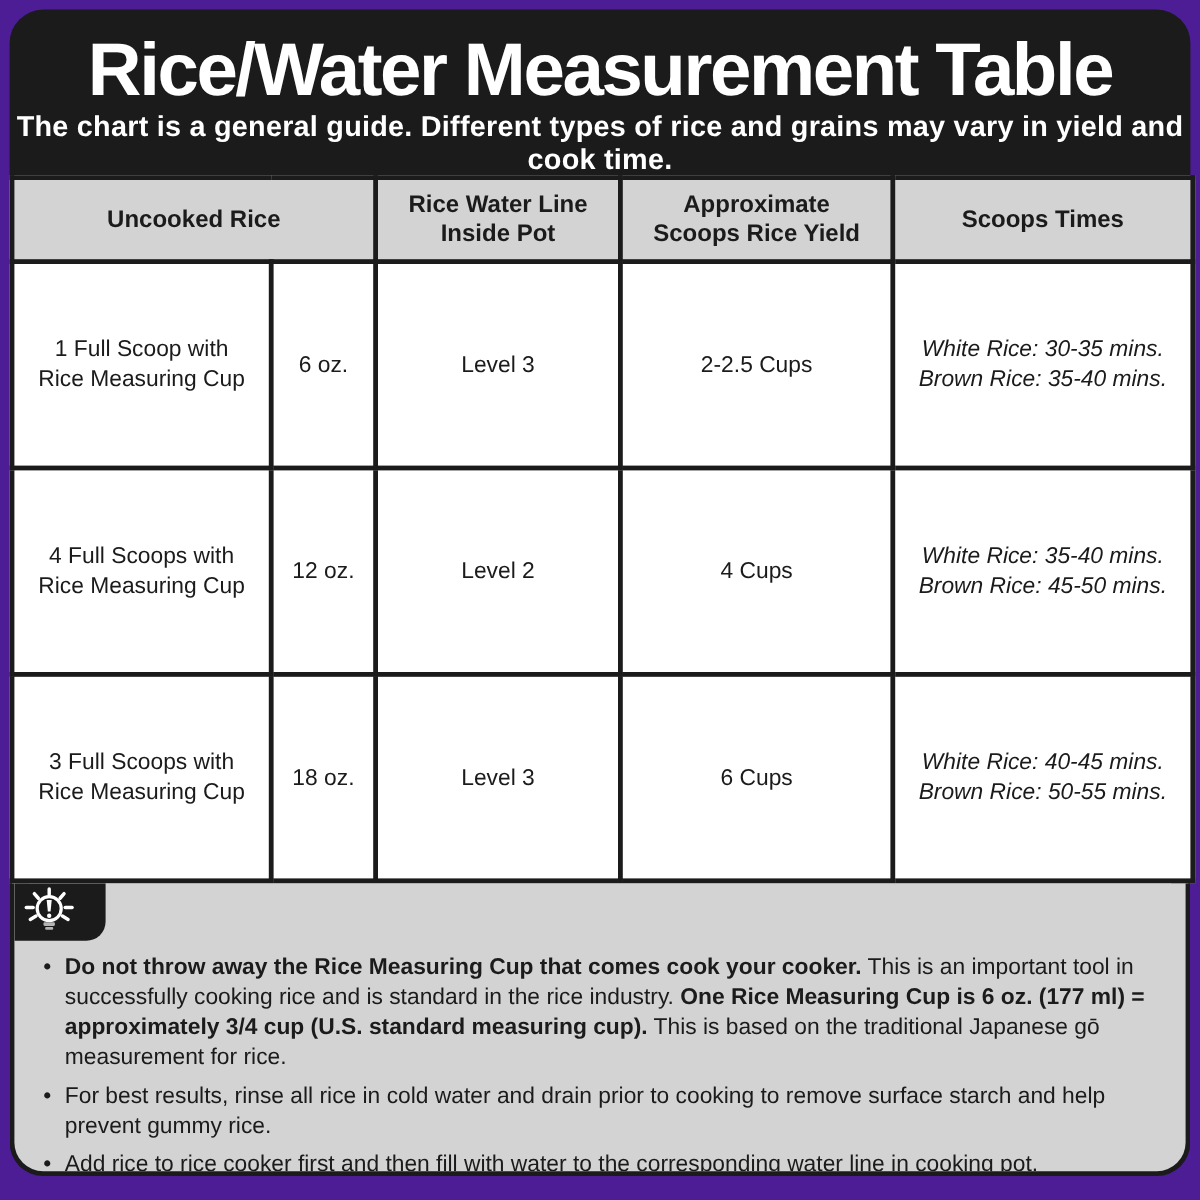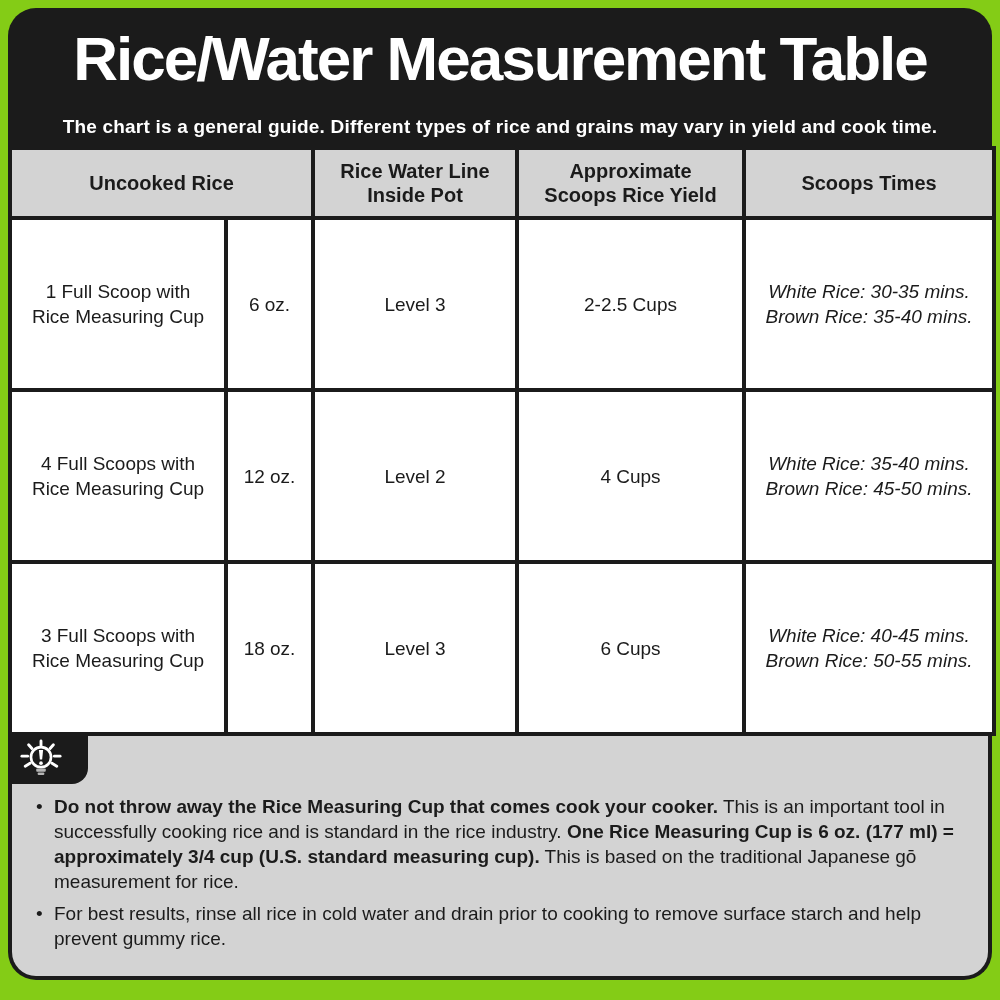--- a/index.html
+++ b/index.html
@@ -5,21 +5,21 @@
   * { margin: 0; padding: 0; box-sizing: border-box; }
   html, body { background: #ffffff; }
   body {
     font-family: "Liberation Sans", "DejaVu Sans", sans-serif;
     color: #1b1b1b;
   }
   .page {
     position: relative;
     width: 1000px;
     height: 1000px;
-    background: #84cc16;
+    background: #4c1d95;
     padding: 8px;
   }
 
   
   .banner {
     width: 984px;
     height: 138px;
     background: #1b1b1b;
     border-radius: 28px 28px 0 0;
     text-align: center;
@@ -28,22 +28,22 @@
   .banner .title {
     margin-top: 18px;
     font-size: 62px;
     font-weight: bold;
     letter-spacing: -2px;
     color: #ffffff;
     line-height: 66px;
     white-space: nowrap;
   }
   .banner .subtitle {
-    margin-top: 24px;
-    font-size: 19px;
+    margin-top: 0;
+    font-size: 24px;
     font-weight: bold;
     color: #ffffff;
     letter-spacing: 0.2px;
   }
 
   
   table.meas {
     width: 984px;
     border-collapse: collapse;
     table-layout: fixed;
@@ -195,16 +195,17 @@
         <circle cx="22" cy="19" r="10.5" fill="none" stroke="#ffffff" stroke-width="2.8"></circle>
         <path d="M19.8 11.5 L24.2 11.5 L23.2 21.5 L20.8 21.5 Z" fill="#ffffff"></path>
         <circle cx="22" cy="25.3" r="1.9" fill="#ffffff"></circle>
         <rect x="17" y="31" width="10" height="3.2" rx="1" fill="#b5b5b5"></rect>
         <rect x="18.5" y="35" width="7" height="2.6" rx="1" fill="#b5b5b5"></rect>
       </svg>
     </div>
     <ul class="tips-list" id="tips-list">
         <li><b>Do not throw away the Rice Measuring Cup that comes cook your cooker.</b><span> This is an important tool in successfully cooking rice and is standard in the rice industry. </span><b>One Rice Measuring Cup is 6 oz. (177 ml) = approximately 3/4 cup (U.S. standard measuring cup).</b><span> This is based on the traditional Japanese gō measurement for rice.</span></li>
         <li><span>For best results, rinse all rice in cold water and drain prior to cooking to remove surface starch and help prevent gummy rice.</span></li>
+        <li><span>Add rice to rice cooker first and then fill with water to the corresponding water line in cooking pot.</span></li>
       </ul>
   </div>
 
 </div>
 
 </body></html>

